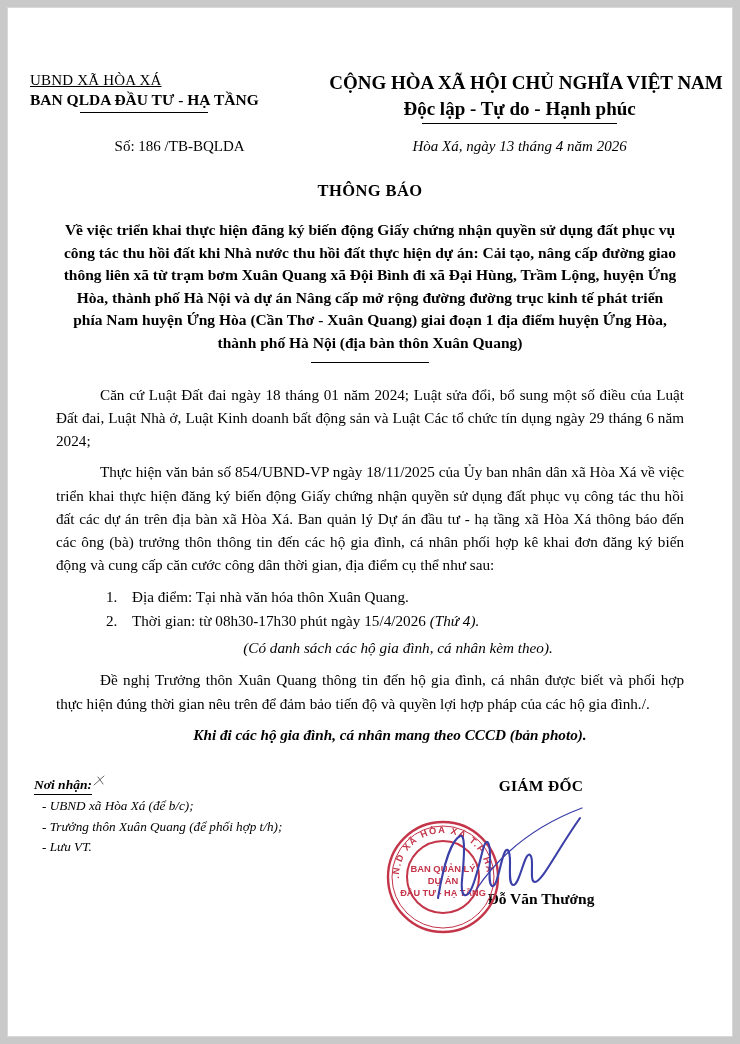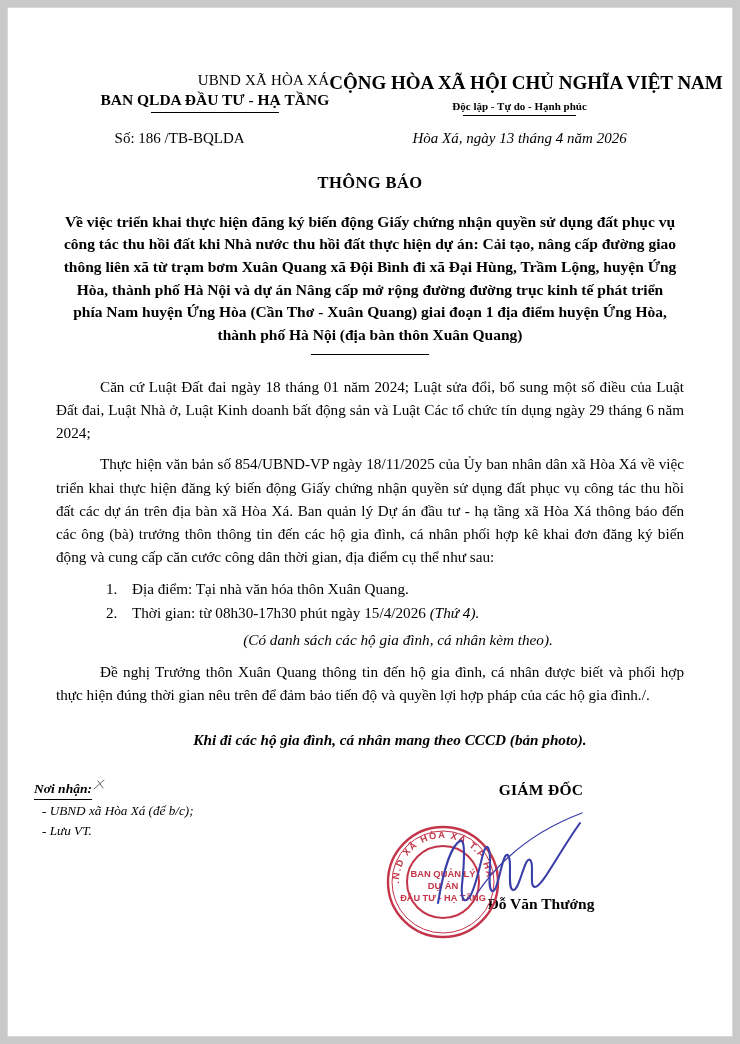--- a/index.html
+++ b/index.html
@@ -34,21 +34,22 @@
 
   
   .header {
     display: flex;
     align-items: flex-start;
     padding: 62px 22px 0 22px;
     box-sizing: border-box;
   }
   .hdr-left {
     width: 44%;
-    text-align: right;
+    text-align: left;
+    text-decoration: underline;
   }
   .hdr-right {
     width: 56%;
     text-align: center;
   }
   .org-line1 {
     font-size: 15px;
     letter-spacing: .2px;
     line-height: 1.35;
   }
@@ -67,21 +68,21 @@
     bottom: -2px;
     border-bottom: 1.2px solid #000;
   }
   .nation-line1 {
     font-size: 19px;
     font-weight: bold;
     line-height: 1.35;
     white-space: nowrap;
   }
   .nation-line2 {
-    font-size: 11px;
+    font-size: 19px;
     font-weight: bold;
     line-height: 1.4;
     display: inline-block;
     position: relative;
   }
   .nation-line2::after {
     content: "";
     position: absolute;
     left: 8%;
     right: 8%;
@@ -162,21 +163,21 @@
   .italic { font-style: italic; }
   .note-line {
     margin: 2px 0 0 0;
     font-size: 15.2px;
     font-style: italic;
     line-height: 1.6;
     text-align: center;
     padding-left: 56px;
   }
   .bold-note {
-    margin: 22px 0 0 0;
+    margin: 9px 0 0 0;
     font-size: 15.2px;
     font-weight: bold;
     font-style: italic;
     line-height: 1.5;
     text-align: center;
     padding-left: 40px;
   }
 
   
   .footer {
@@ -317,20 +318,21 @@
     <div class="footer">
       <div class="recipients">
         <div class="recipients-title">Nơi nhận:</div>
         <span class="tiny-mark">
           <svg width="16" height="16" viewBox="0 0 16 16">
             <path d="M2 12 L12 3 M6 4 L11 11" stroke="#555" stroke-width="0.9" fill="none" stroke-linecap="round"></path>
           </svg>
         </span>
         <ul>
           <li>- UBND xã Hòa Xá (để b/c);</li>
+          <li>- Trưởng thôn Xuân Quang (để phối hợp t/h);</li>
           <li>- Lưu VT.</li>
         </ul>
       </div>
 
       <div class="signature">
         <div class="sig-title">GIÁM ĐỐC</div>
 
         <div class="sig-space">
 
           <div class="seal">

